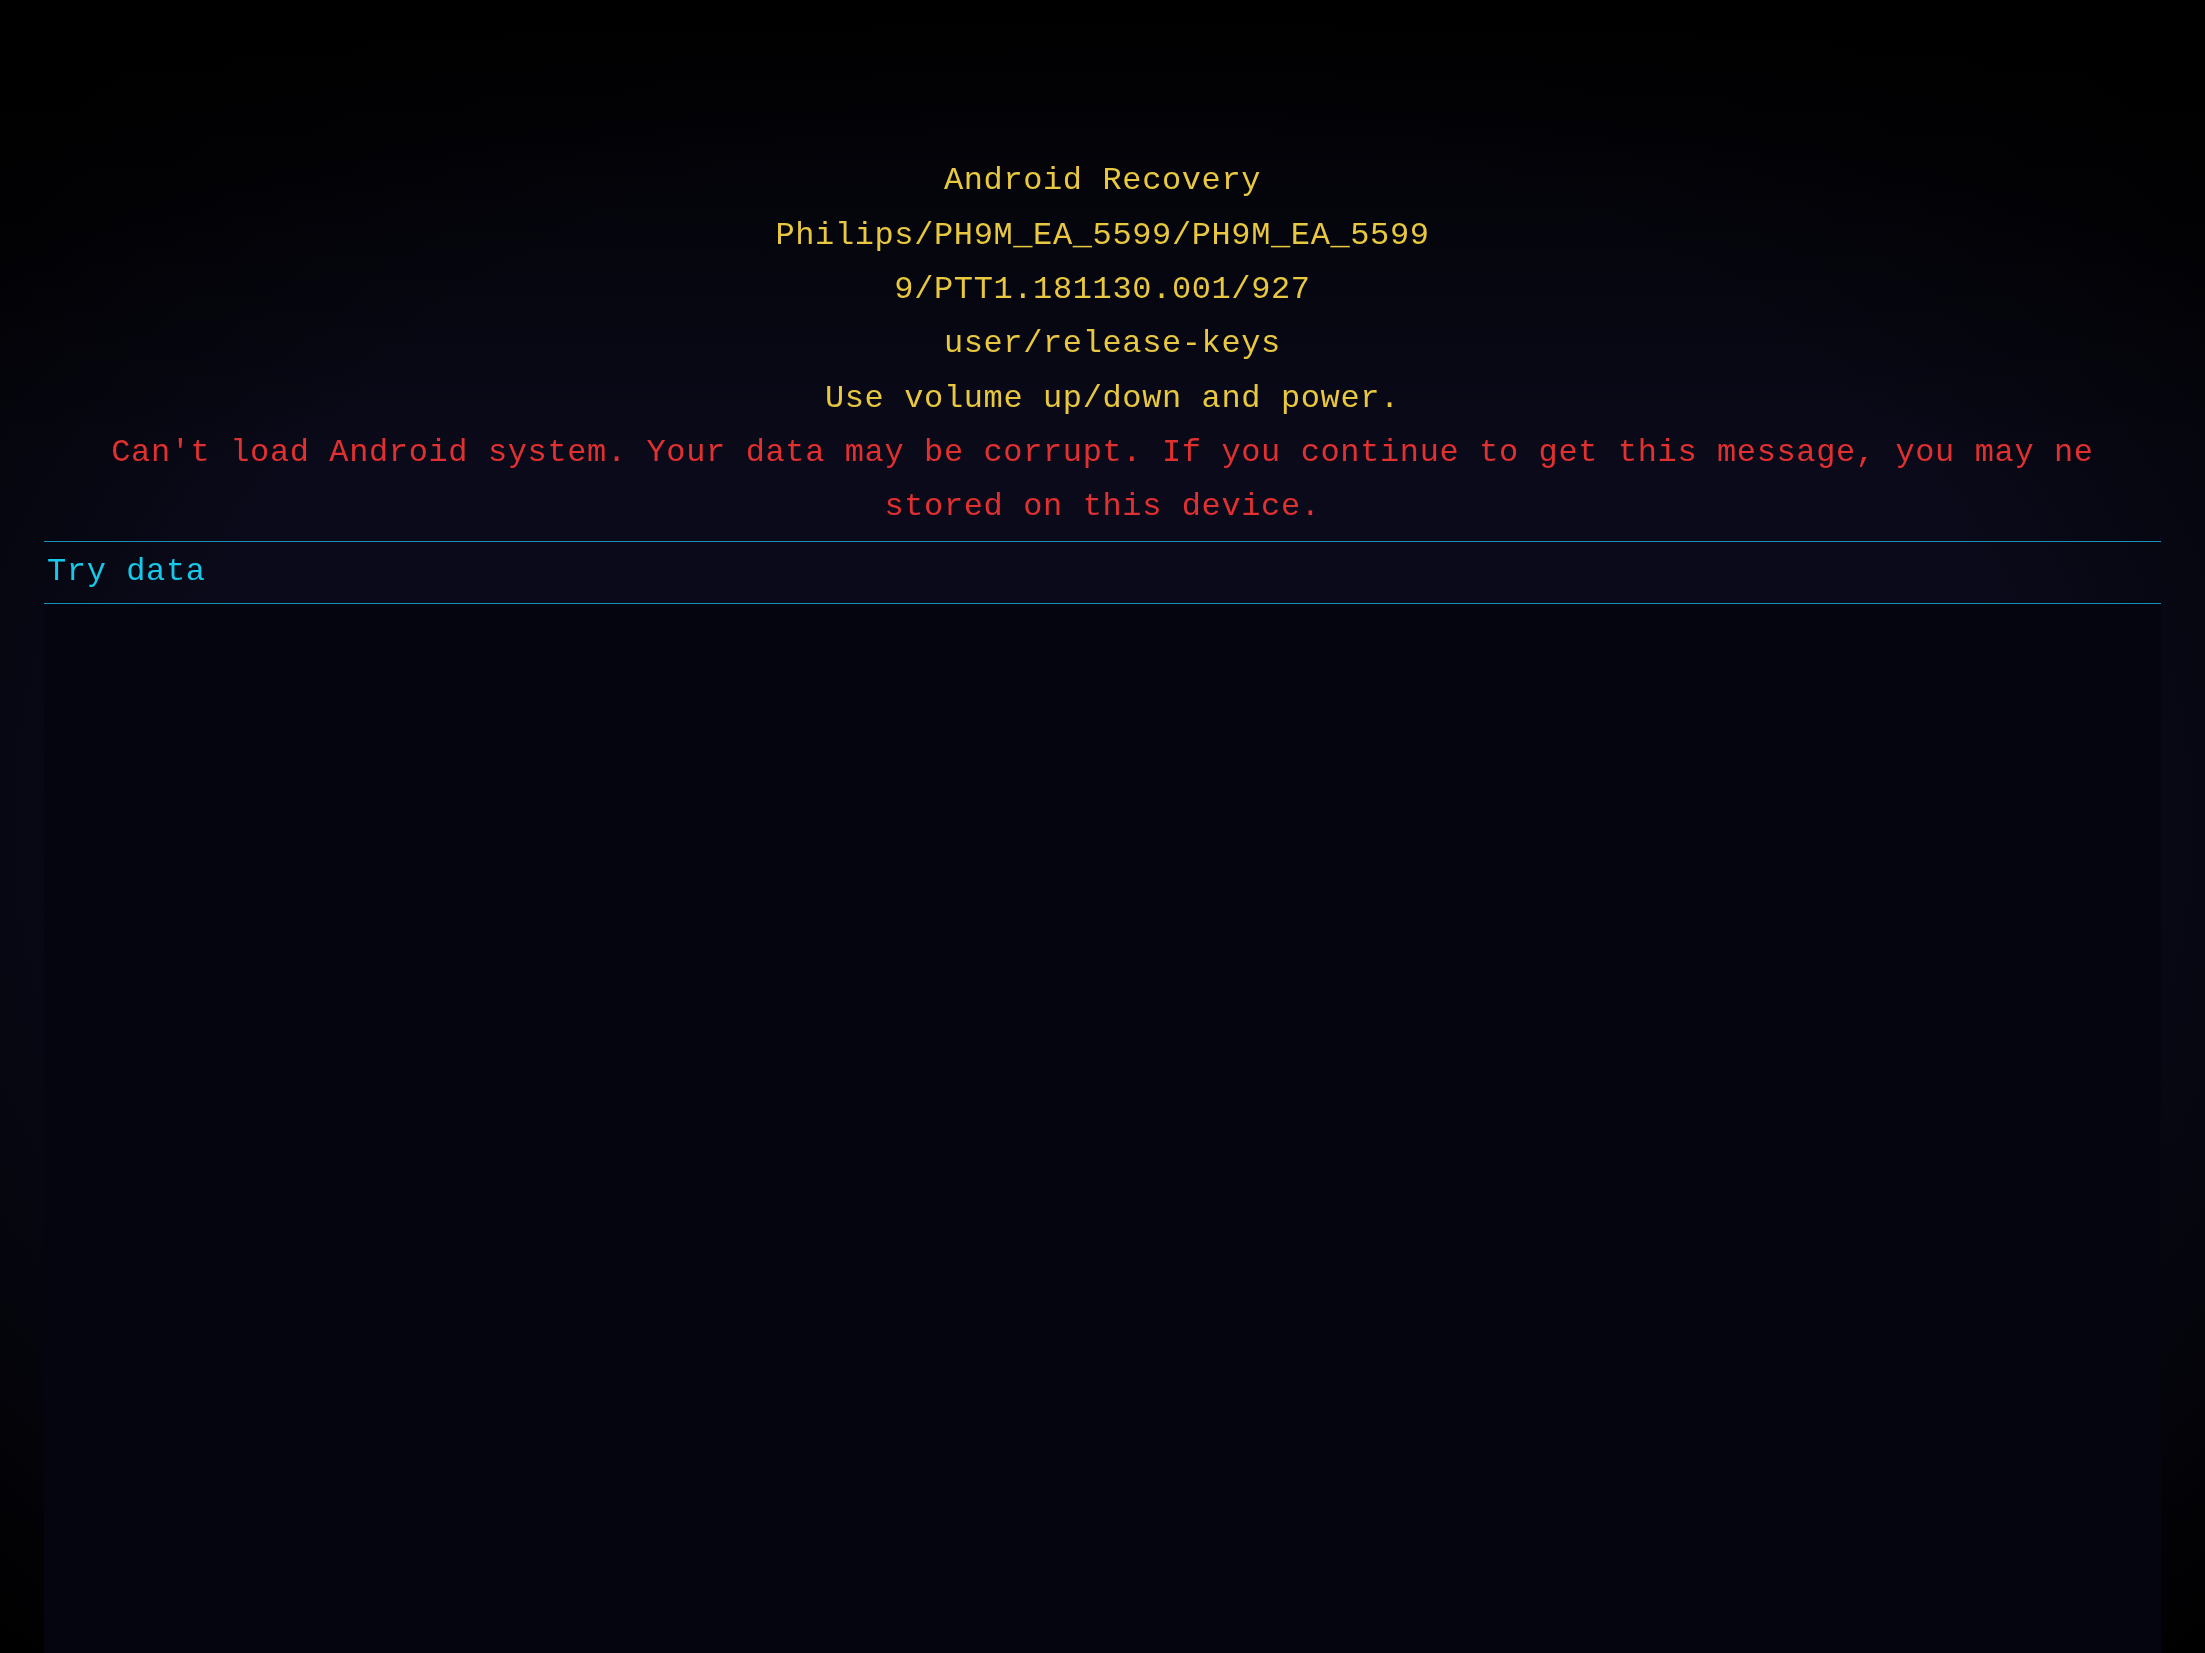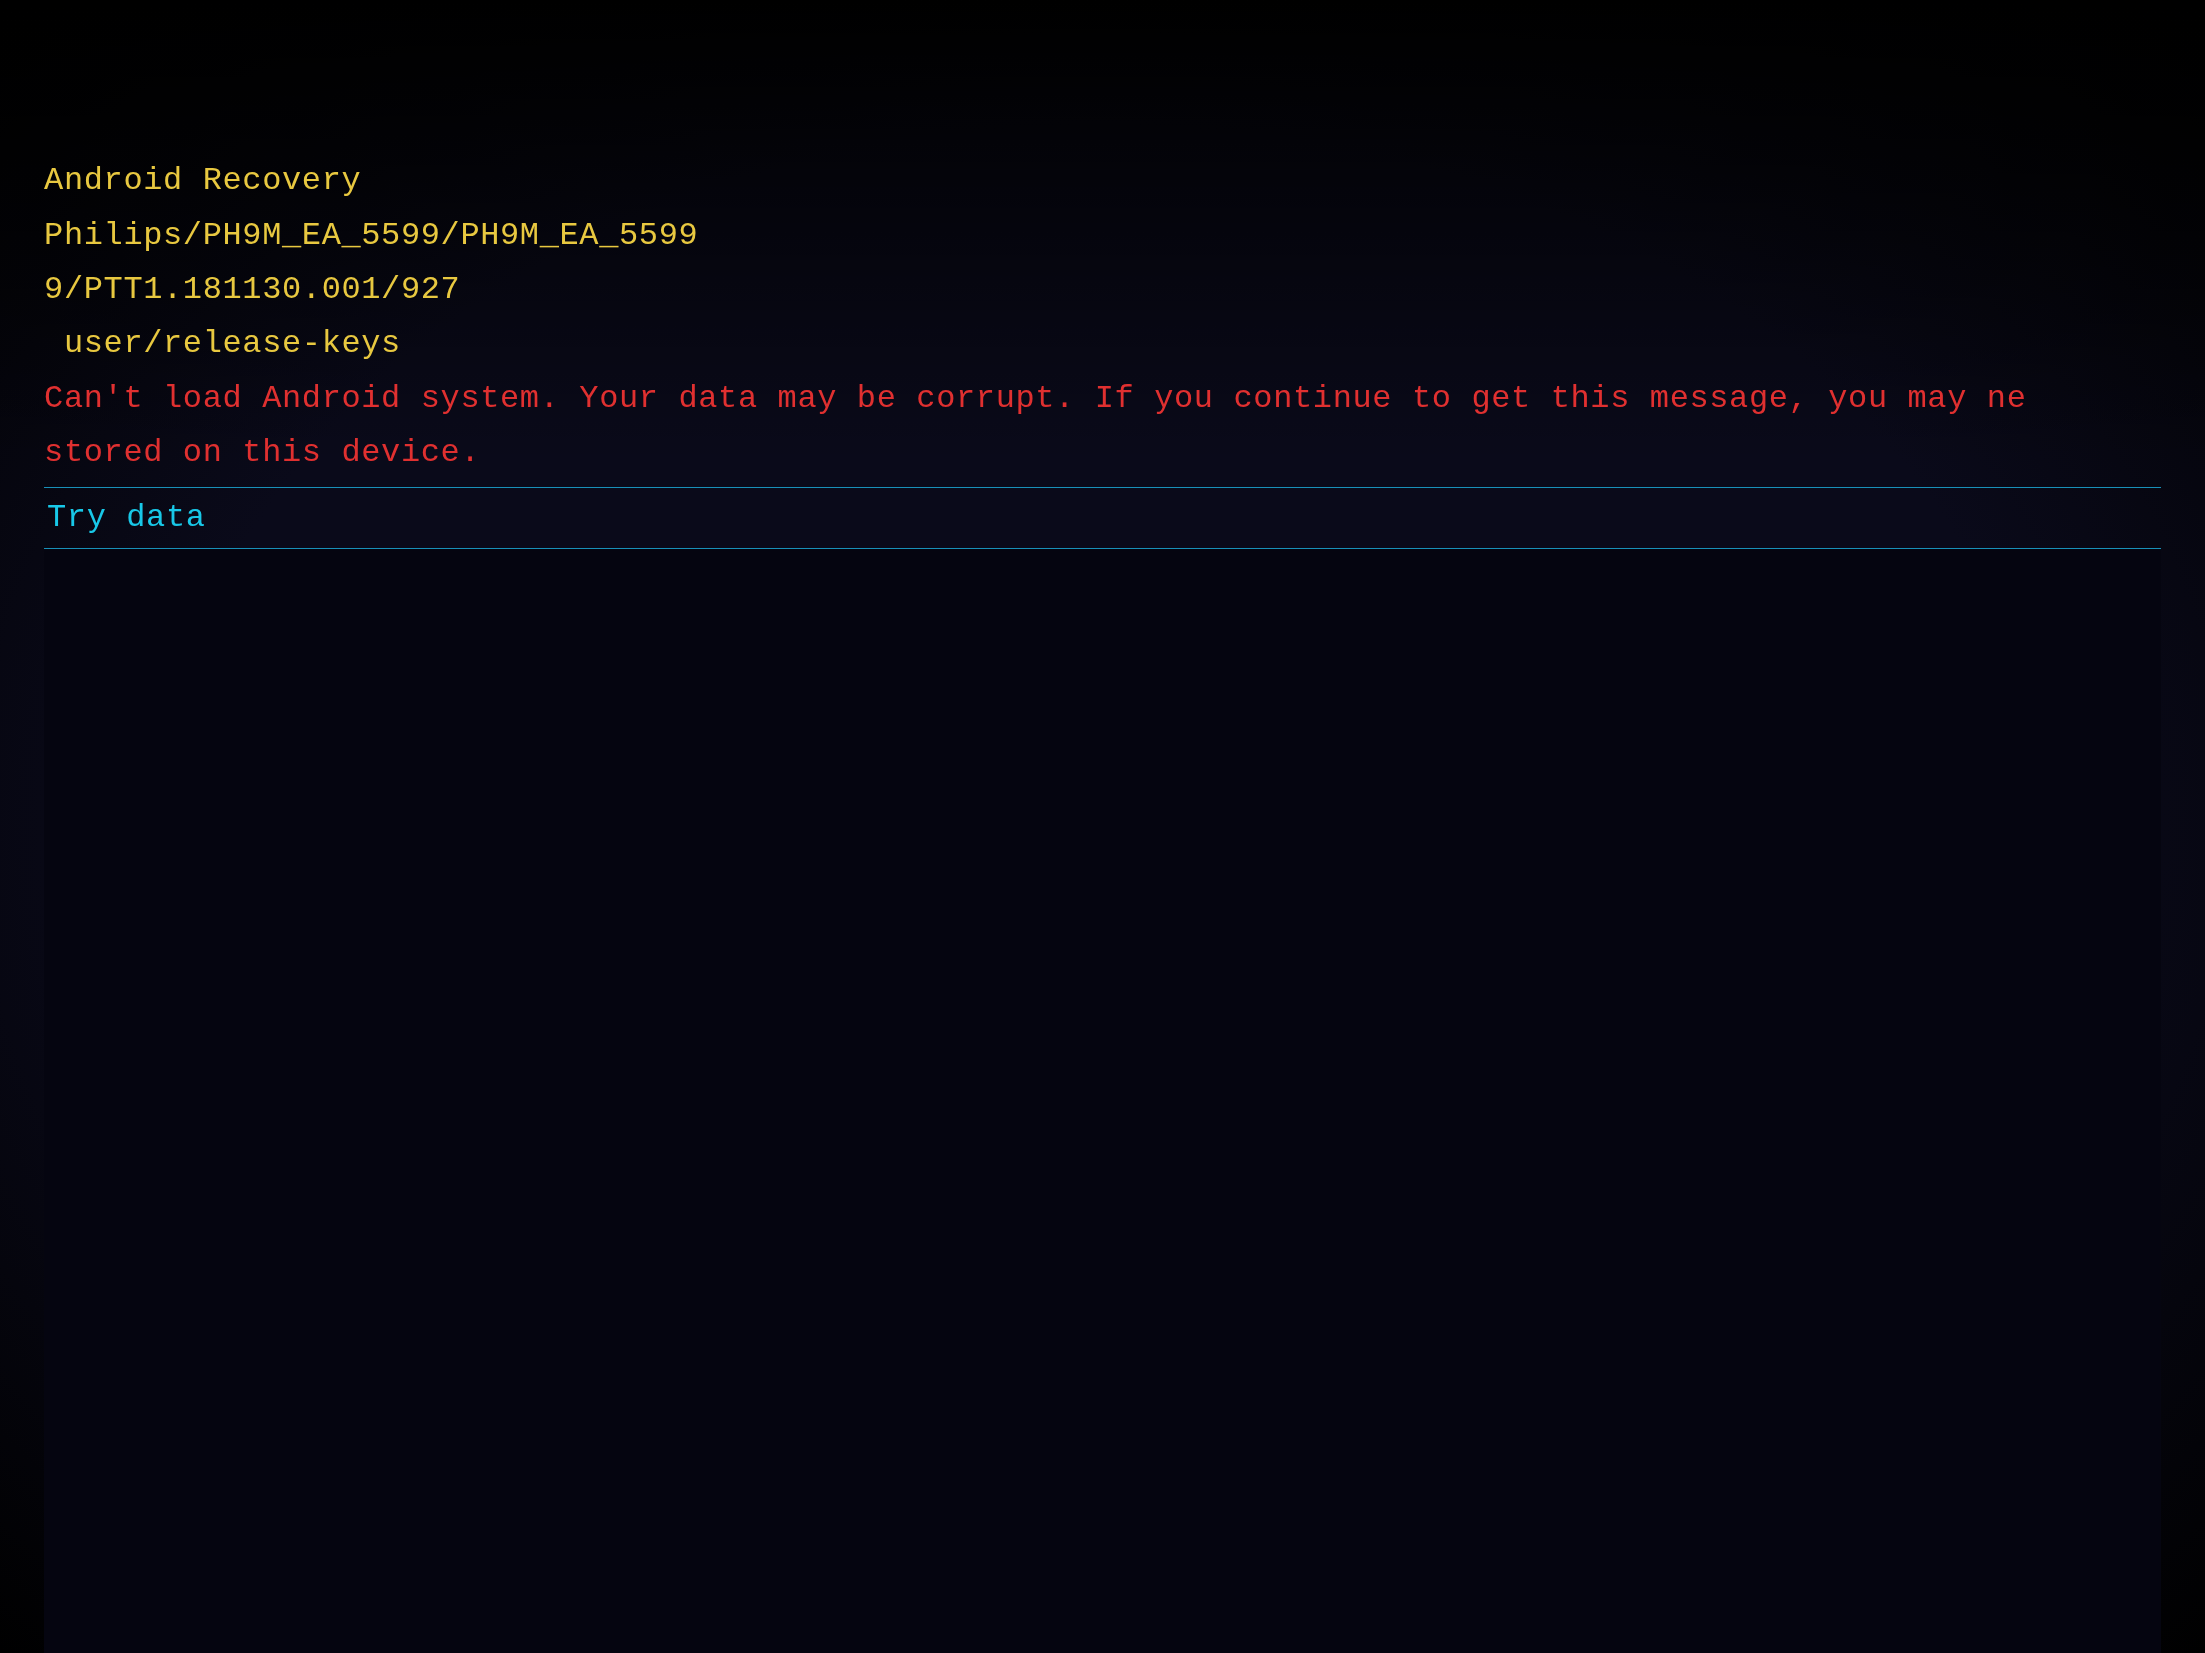--- a/index.html
+++ b/index.html
@@ -41,20 +41,21 @@
       z-index: 1;
       width: 100%;
     }
 
     .line {
       display: block;
       white-space: pre;
       font-size: 1.45vw;
       line-height: 1.7;
       letter-spacing: 0.02em;
+      text-align: center;
     }
 
     .yellow {
       color: #e8c840;
     }
 
     .red {
       color: #e03030;
     }
 
@@ -94,20 +95,21 @@
 </head>
 <body>
 
 <div class="screen">
   <div class="content-area">
 
     <span class="line yellow">Android Recovery</span>
     <span class="line yellow">Philips/PH9M_EA_5599/PH9M_EA_5599</span>
     <span class="line yellow">9/PTT1.181130.001/927</span>
     <span class="line yellow"> user/release-keys</span>
+    <span class="line yellow"> Use volume up/down and power.</span>
 
     <span class="line red">Can't load Android system. Your data may be corrupt. If you continue to get this message, you may ne</span>
     <span class="line red">stored on this device.</span>
 
     <div class="menu-area">
       <span class="menu-item menu-item-try">Try data</span>
     </div>
 
   </div>
   <div class="bottom-black"></div>

